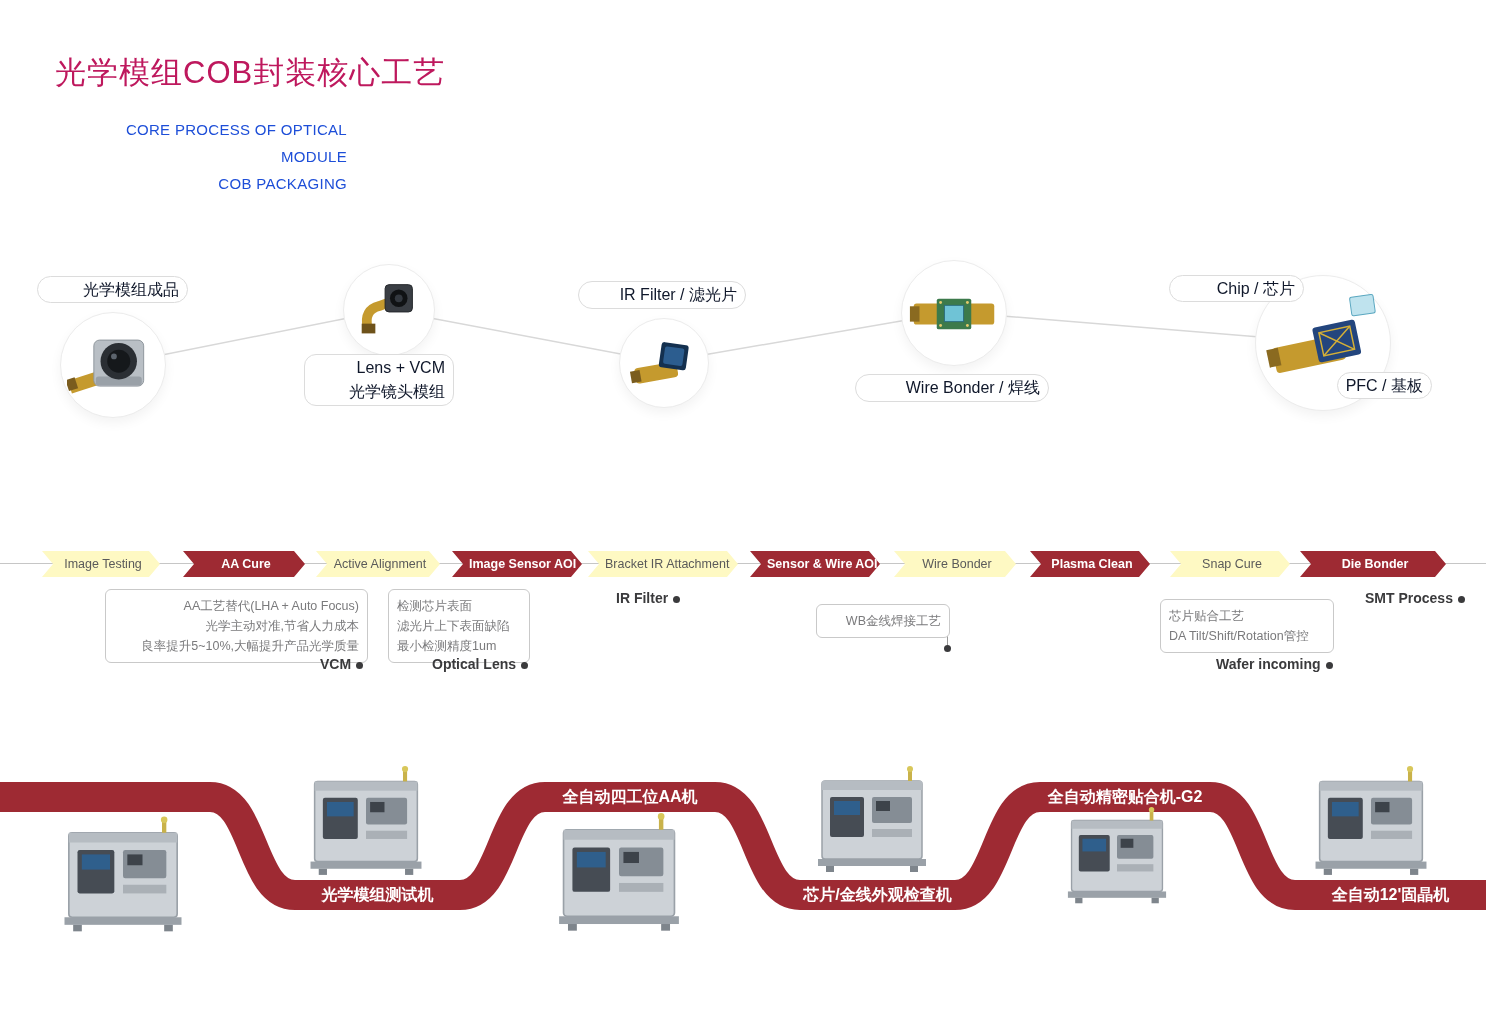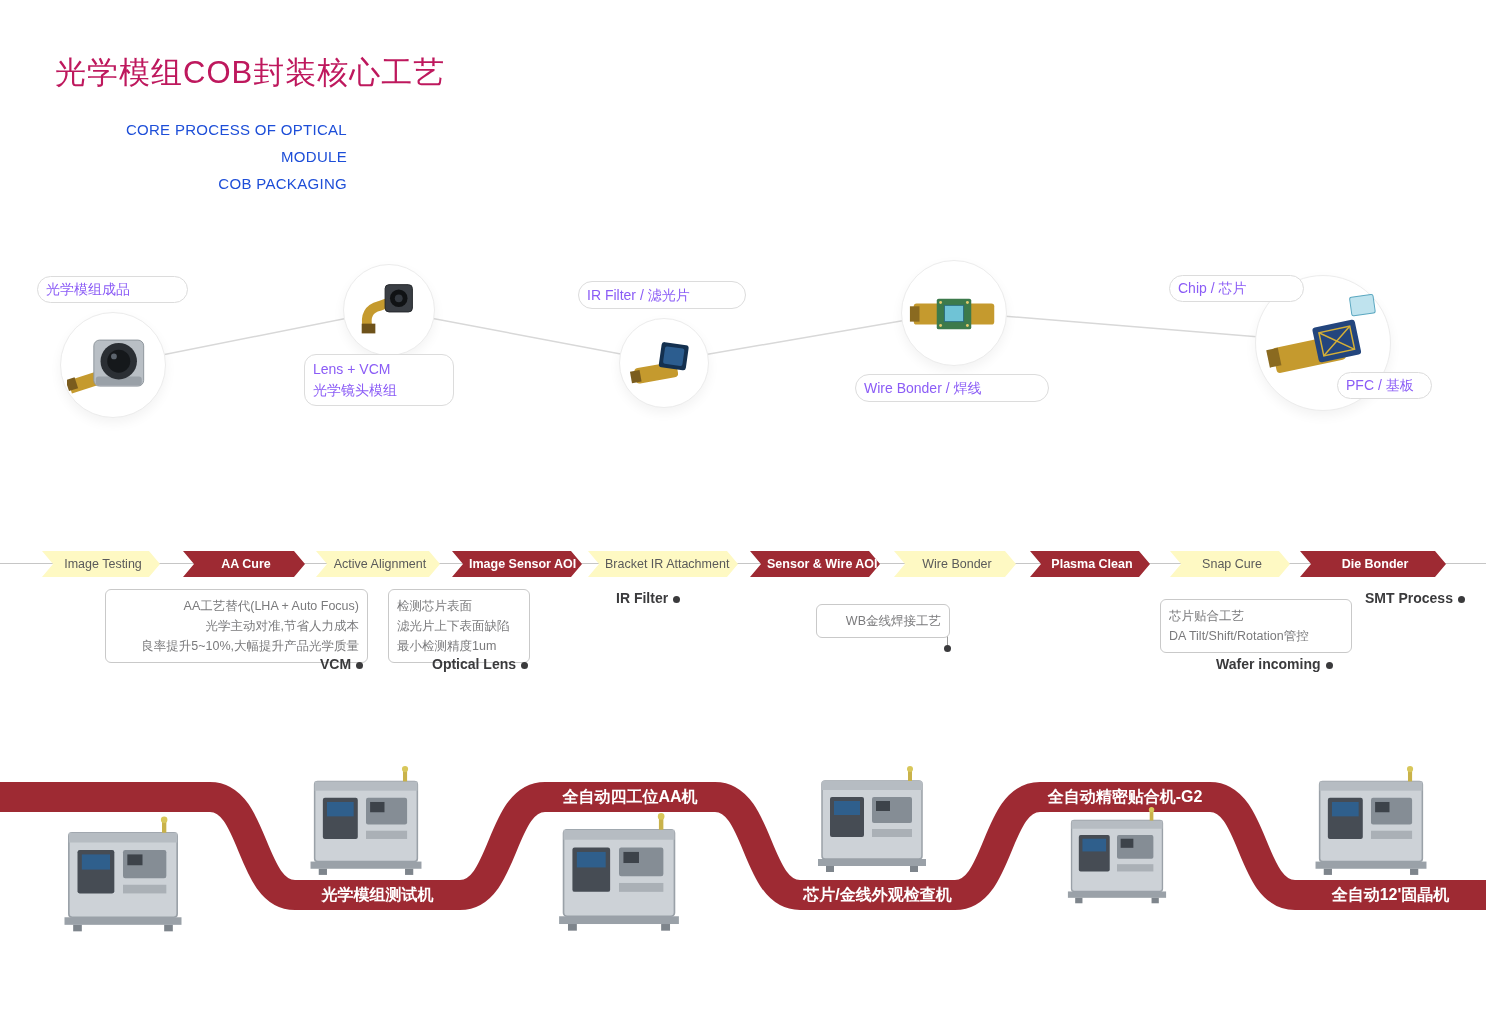--- a/index.html
+++ b/index.html
@@ -11,21 +11,21 @@
            color:#be185d; letter-spacing:1px; }
   .subtitle { position:absolute; left:57px; top:116px; width:290px; text-align:right;
               font-size:15px; color:#1d4ed8; line-height:1.8; letter-spacing:0.3px; }
 
   
   .flow-lines { position:absolute; left:0; top:0; z-index:1; }
   .node-circle { position:absolute; border-radius:50%; background:#fff; border:1px solid #ececec;
                  box-shadow:0 5px 12px rgba(0,0,0,0.05); display:flex; align-items:center;
                  justify-content:center; z-index:2; }
   .tag-box { position:absolute; background:#fff; border:1px solid #dcdcdc; border-radius:14px;
-             color:#8b5cf6; font-size:14px; display:flex; flex-direction:column; align-items:flex-start;
+             color:#0f172a; font-size:16px; display:flex; flex-direction:column; align-items:flex-end;
              justify-content:center; text-align:center; line-height:1.5; box-sizing:border-box;
              padding:0 8px; white-space:nowrap; z-index:3; }
 
   
   .bar-line { position:absolute; left:0; top:563px; width:1486px; height:1px; background:#c6c6c6; z-index:1; }
   .chev { position:absolute; top:551px; height:26px; line-height:26px; font-size:12.5px;
           text-align:center; box-sizing:border-box; padding:0 13px 0 17px; white-space:nowrap; z-index:2;
           clip-path:polygon(0 0, calc(100% - 11px) 0, 100% 50%, calc(100% - 11px) 100%, 0 100%, 11px 50%); }
   .chev-gray { background:#fef9c3; color:#5a5a5a;text-align:center; }
   .chev-red  { background:#9e2a33; color:#ffffff; font-weight:700; }
@@ -190,21 +190,21 @@
   <div class="tag" style="left:616px;top:590px;">
     <span>IR Filter</span><span class="dot"></span>
   </div>
 
   <div class="note note-center" style="left:816px;top:604px;width:134px;">
     <div>WB金线焊接工艺</div>
   </div>
   <div class="vline" style="left:947px;top:633px;height:12px;"></div>
   <div class="dot-abs" style="left:944px;top:645px;"></div>
 
-  <div class="note" style="left:1160px;top:599px;width:192px;">
+  <div class="note" style="left:1160px;top:599px;width:174px;">
     <div>芯片贴合工艺</div>
     <div>DA Tilt/Shift/Rotation管控</div>
   </div>
   <div class="tag" style="left:1216px;top:656px;">
     <span>Wafer incoming</span><span class="dot"></span>
   </div>
 
   <div class="tag" style="left:1365px;top:590px;">
     <span>SMT Process</span><span class="dot"></span>
   </div>

